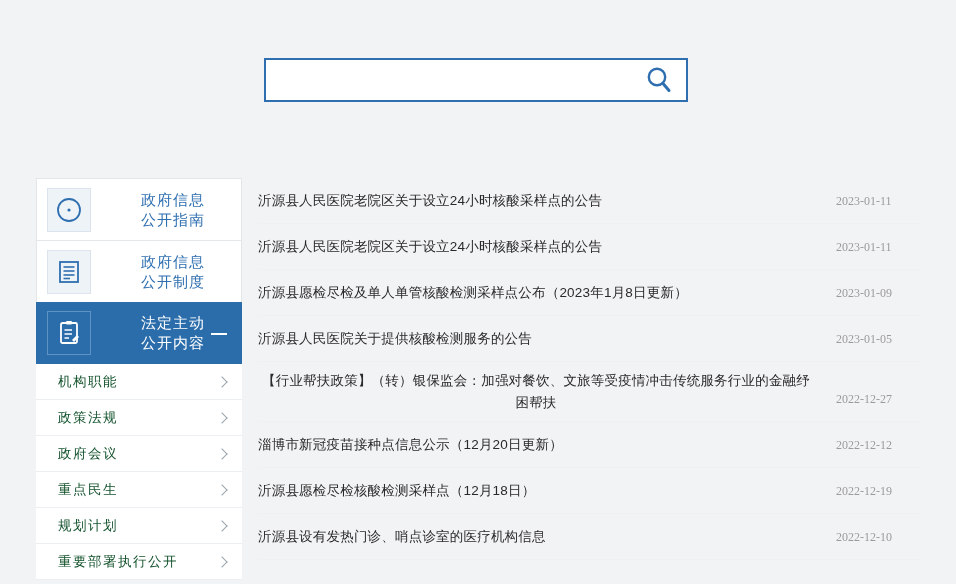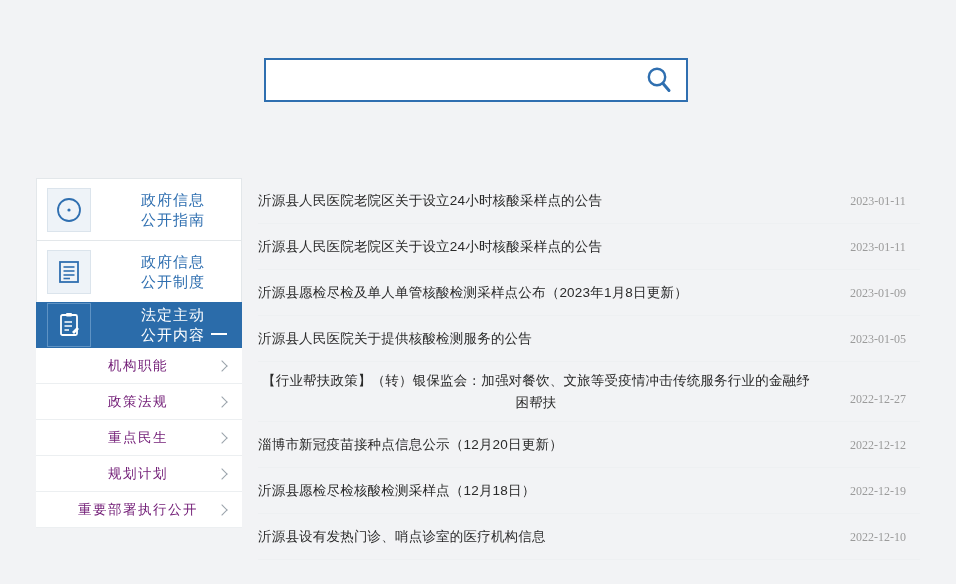--- a/index.html
+++ b/index.html
@@ -74,21 +74,21 @@
     color: #2f6fb0;
     font-size: 15px;
     line-height: 20px;
     letter-spacing: 1px;
   }
   .side-card .side-label span { display: block; }
 
   .side-card.active {
     background: #2b6caa;
     border: 1px solid #2b6caa;
-    height: 46px;
+    height: 62px;
     position: relative;
   }
   .side-card.active .side-icon {
     background: #2b6caa;
     border: 1px solid #5f93c4;
   }
   .side-card.active .side-label { color: #ffffff; }
   .side-card.active .minus {
     position: absolute;
     right: 14px; top: 30px;
@@ -102,23 +102,22 @@
     background: #ffffff;
     border-bottom: 1px solid #eceff1;
     display: flex;
     align-items: center;
     padding: 0 14px 0 22px;
     cursor: pointer;
   }
   .sub-item .sub-label {
     flex: 1 1 auto;
     font-size: 13.5px;
-    color: #701a75;
+    color: #14532d;
     letter-spacing: 1.5px;
-    text-align: center;
   }
   .chev {
     width: 8px; height: 8px;
     border-right: 1.6px solid #9aa3ab;
     border-top: 1.6px solid #9aa3ab;
     transform: rotate(45deg);
     flex: 0 0 8px;
     margin-right: 2px;
   }
 
@@ -142,21 +141,21 @@
     font-size: 13.5px;
     color: #2a2a2a;
     line-height: 30px;
     letter-spacing: 0.2px;
     padding-right: 10px;
     cursor: pointer;
   }
   .row-title.two-line { line-height: 22px; text-align: center; }
   .row-date {
     flex: 0 0 84px;
-    text-align: center;
+    text-align: left;
     font-size: 12px;
     color: #9b9b9b;
     line-height: 30px;
     font-family: "Liberation Serif", serif;
   }
   .row-date.low { align-self: flex-end; }
 </style>
 </head>
 <body>
 
@@ -227,20 +226,24 @@
     <div class="sub-list">
       <div class="sub-item">
         <span class="sub-label">机构职能</span>
         <span class="chev"></span>
       </div>
       <div class="sub-item">
         <span class="sub-label">政策法规</span>
         <span class="chev"></span>
       </div>
       <div class="sub-item">
+        <span class="sub-label">政府会议</span>
+        <span class="chev"></span>
+      </div>
+      <div class="sub-item">
         <span class="sub-label">重点民生</span>
         <span class="chev"></span>
       </div>
       <div class="sub-item">
         <span class="sub-label">规划计划</span>
         <span class="chev"></span>
       </div>
       <div class="sub-item">
         <span class="sub-label">重要部署执行公开</span>
         <span class="chev"></span>

